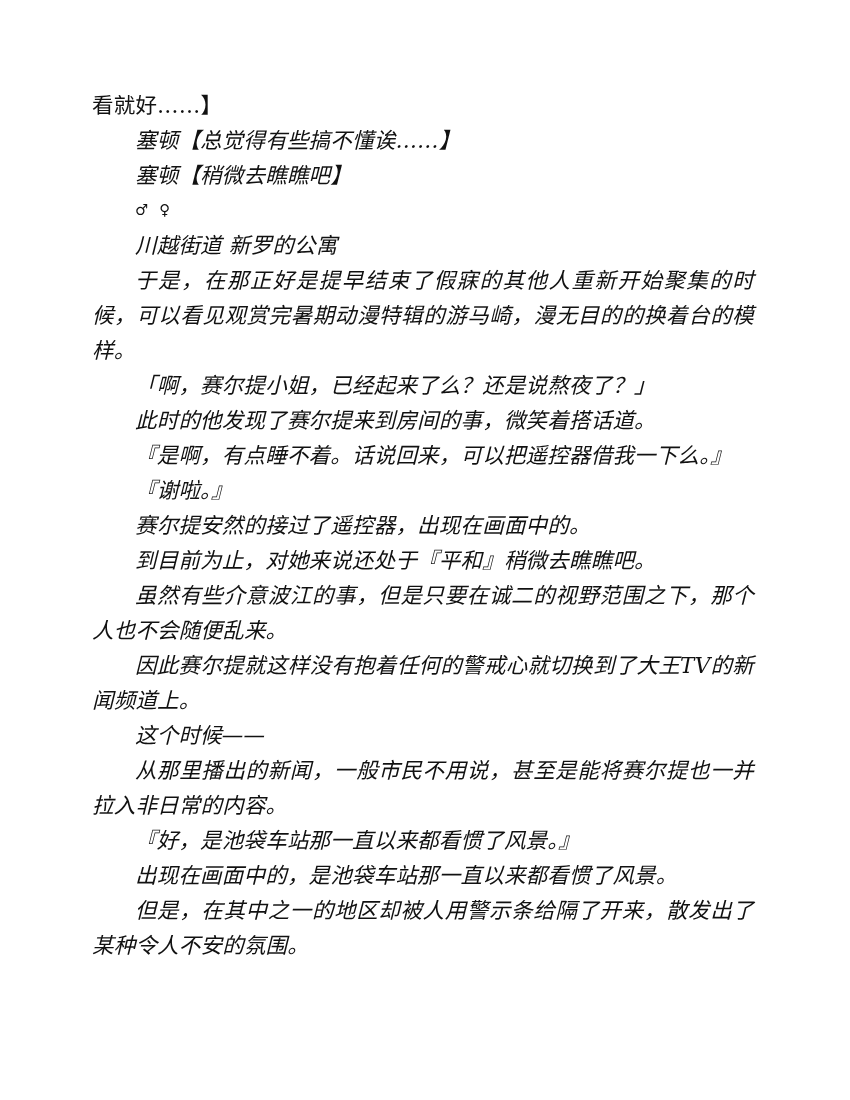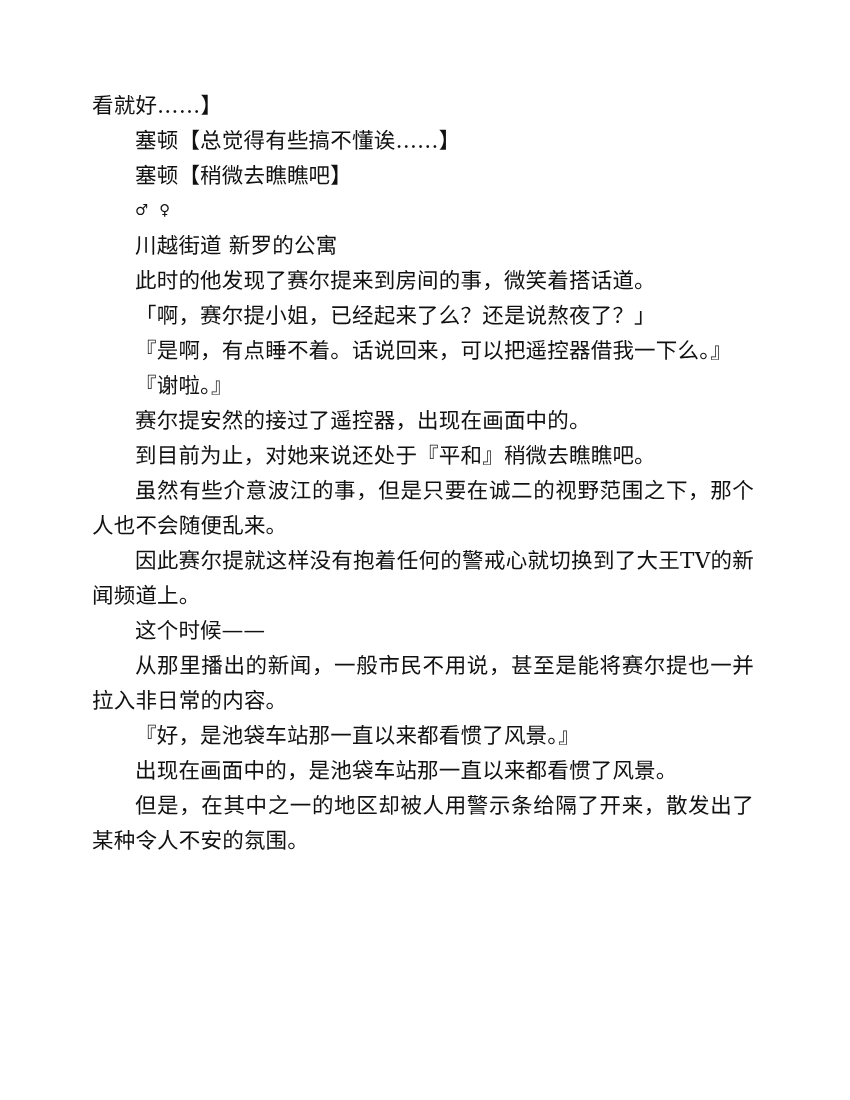--- a/index.html
+++ b/index.html
@@ -40,41 +40,43 @@
     -webkit-hyphens: none;
     hyphens: none;
   }
   
   .para.flush {
     text-indent: 0;
   }
   
   .para.indent {
     text-indent: 43px;
+    font-style: italic;
   }
   .para.sym {
     text-indent: 43px;
     font-size: 15px;
     line-height: 35px;
     letter-spacing: 3px;
   }
 </style>
 </head>
 <body>
 
 <div class="page">
   <div class="text-column">
 
     <p class="para flush">看就好……】</p>
     <p class="para indent">塞顿【总觉得有些搞不懂诶……】</p>
     <p class="para indent">塞顿【稍微去瞧瞧吧】</p>
     <p class="para sym">♂ ♀</p>
     <p class="para indent">川越街道 新罗的公寓</p>
+    <p class="para indent">于是，在那正好是提早结束了假寐的其他人重新开始聚集的时候，可以看见观赏完暑期动漫特辑的游马崎，漫无目的的换着台的模样。</p>
+    <p class="para indent">「啊，赛尔提小姐，已经起来了么？还是说熬夜了？」</p>
     <p class="para indent">此时的他发现了赛尔提来到房间的事，微笑着搭话道。</p>
-    <p class="para indent">「啊，赛尔提小姐，已经起来了么？还是说熬夜了？」</p>
     <p class="para indent">『是啊，有点睡不着。话说回来，可以把遥控器借我一下么。』</p>
     <p class="para indent">『谢啦。』</p>
     <p class="para indent">赛尔提安然的接过了遥控器，出现在画面中的。</p>
     <p class="para indent">到目前为止，对她来说还处于『平和』稍微去瞧瞧吧。</p>
     <p class="para indent">虽然有些介意波江的事，但是只要在诚二的视野范围之下，那个人也不会随便乱来。</p>
     <p class="para indent">因此赛尔提就这样没有抱着任何的警戒心就切换到了大王TV的新闻频道上。</p>
     <p class="para indent">这个时候——</p>
     <p class="para indent">从那里播出的新闻，一般市民不用说，甚至是能将赛尔提也一并拉入非日常的内容。</p>
     <p class="para indent">『好，是池袋车站那一直以来都看惯了风景。』</p>
     <p class="para indent">出现在画面中的，是池袋车站那一直以来都看惯了风景。</p>

